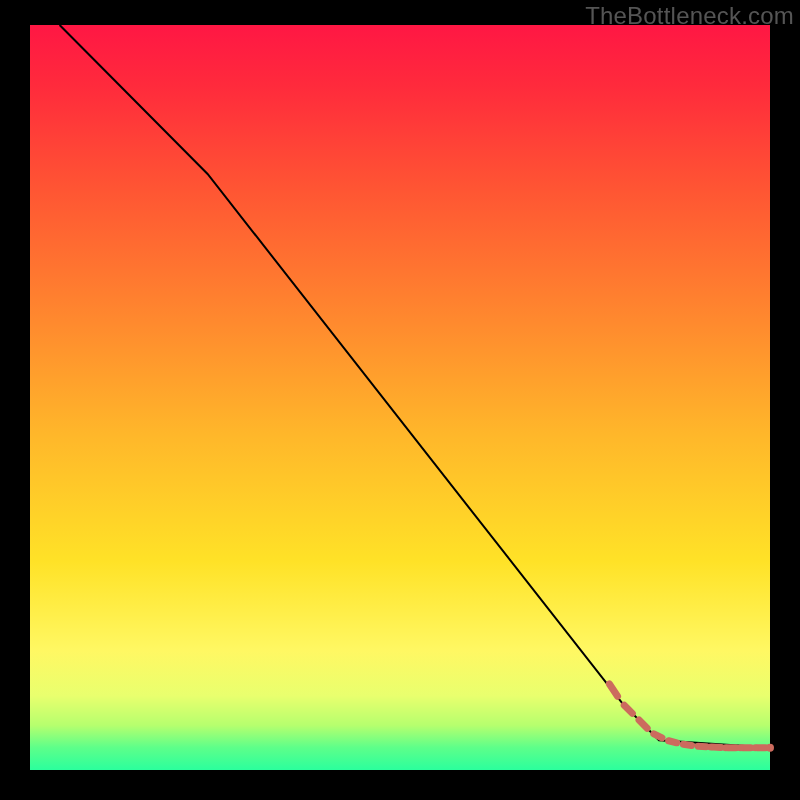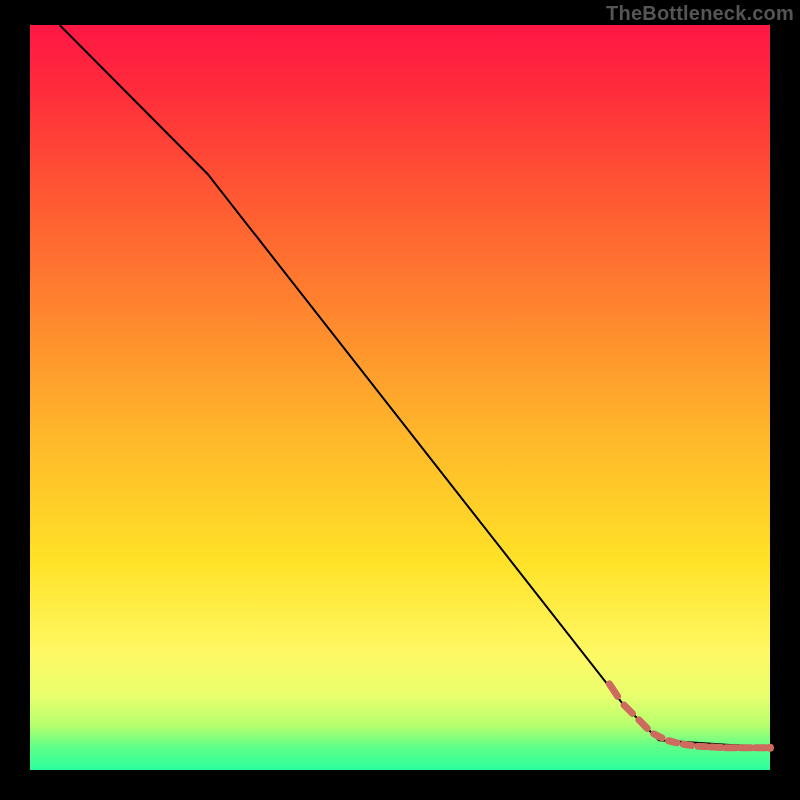--- a/index.html
+++ b/index.html
@@ -41,22 +41,22 @@
       #b6ff6e 94%,
       #5dff8a 97%,
       #2bff9d 100%
     );
   }
   .watermark {
     position: absolute;
     top: 2px;
     right: 6px;
     color: #555;
-    font-size: 20px;
-    font-weight: 700;
+    font-size: 24px;
+    font-weight: 400;
     letter-spacing: 0.2px;
     user-select: none;
   }
   svg.curve {
     position: absolute;
     left: 30px;
     top: 25px;
     width: 740px;
     height: 745px;
     overflow: visible;

